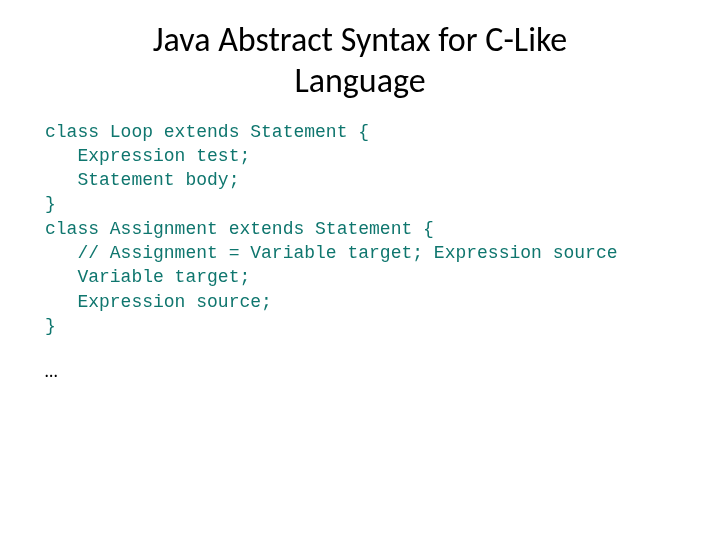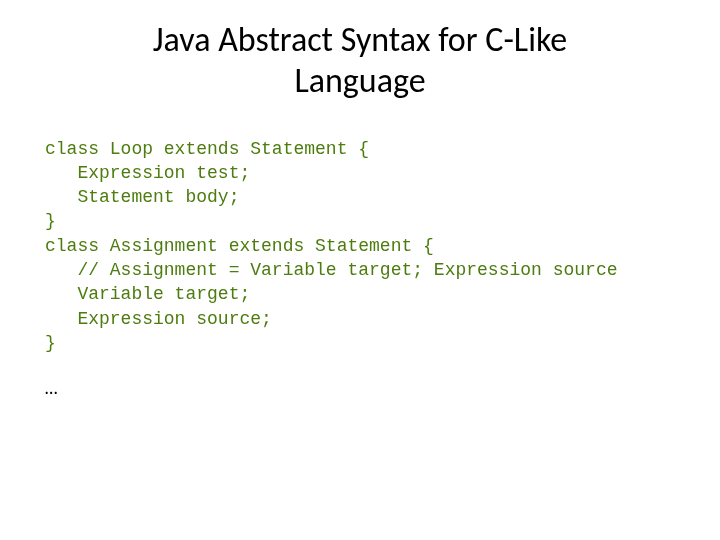--- a/index.html
+++ b/index.html
@@ -13,28 +13,28 @@
       background: #ffffff;
       font-family: Calibri, Arial, sans-serif;
       padding: 20px 45px;
       overflow: hidden;
     }
     .title {
       font-size: 34px;
       color: #000000;
       text-align: center;
       line-height: 1.2;
-      margin-bottom: 35px;
+      margin-bottom: 18px;
       padding: 0 40px;
       font-weight: normal;
     }
     .code-block {
       font-family: "Courier New", Courier, monospace;
       font-size: 18px;
-      color: #4d7c0f;
+      color: #0f766e;
       line-height: 1.35;
       white-space: pre;
     }
     .ellipsis {
       font-family: Calibri, Arial, sans-serif;
       font-size: 18px;
       color: #000000;
       margin-top: 22px;
     }
   </style>

